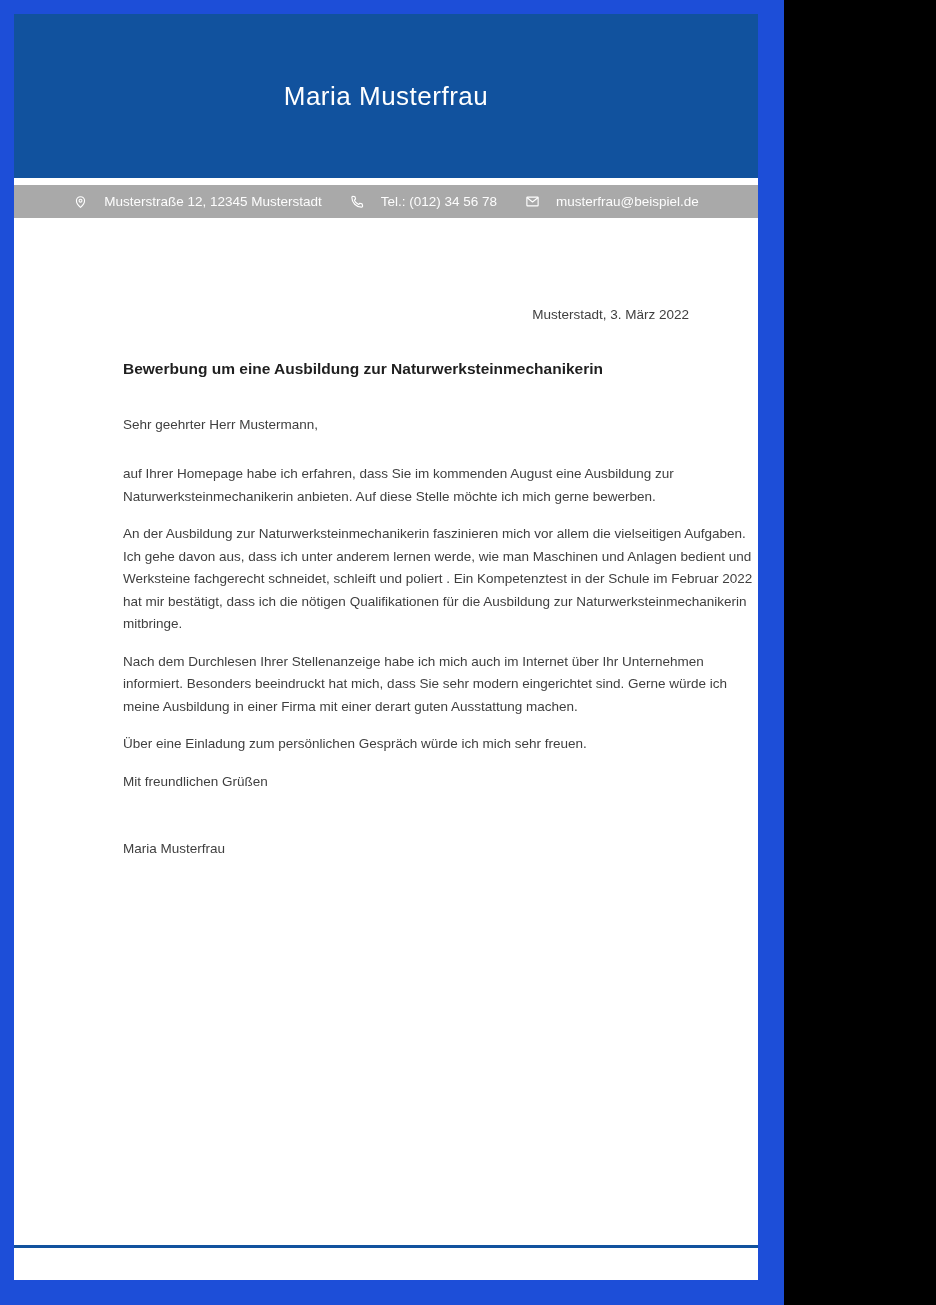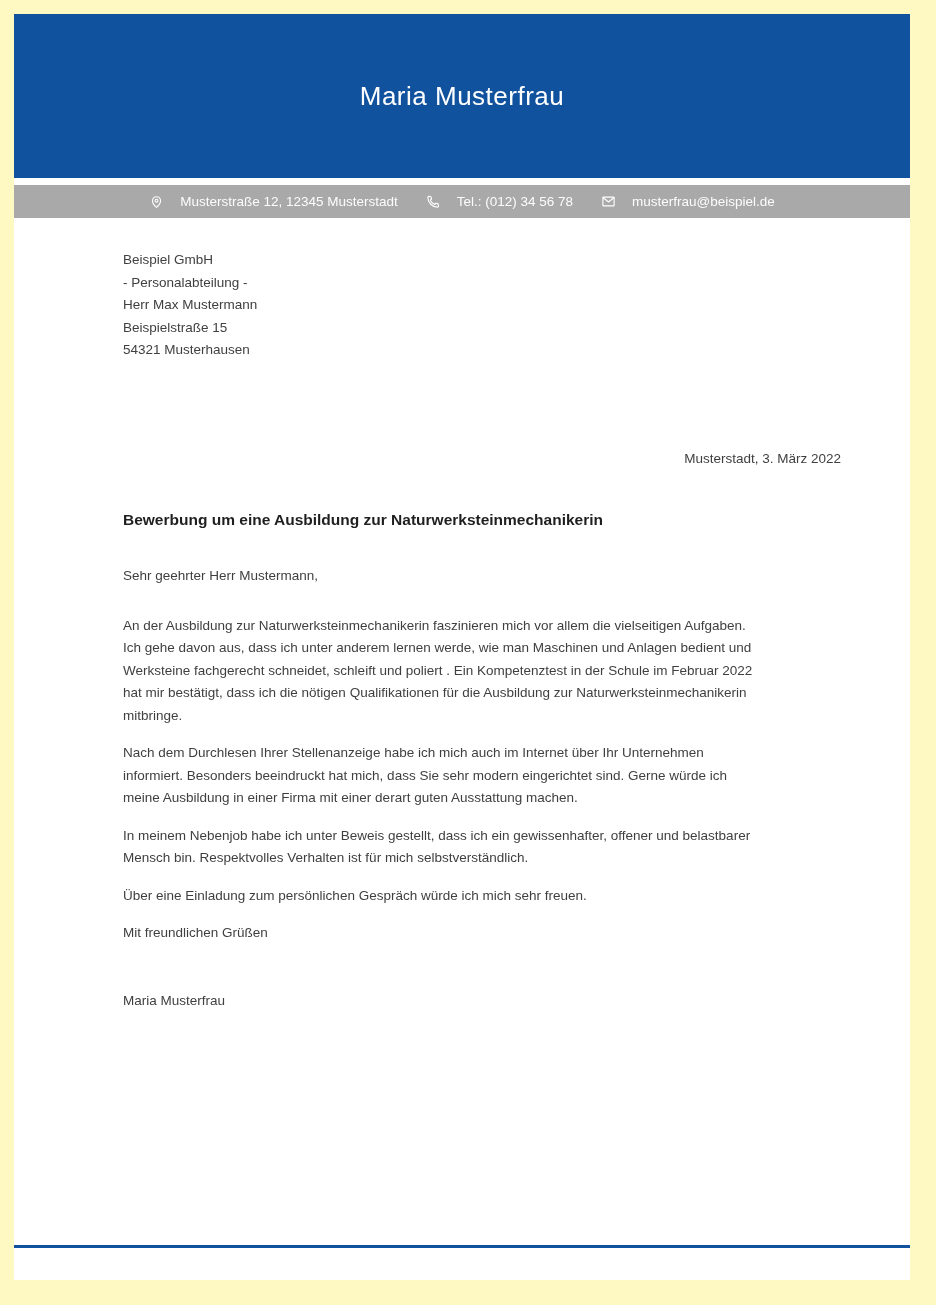--- a/index.html
+++ b/index.html
@@ -2,23 +2,23 @@
 <html style="--accent: #11529E; --bar: #A9A9A9; --ink: #3F3F3F;"><head>
 <meta charset="utf-8">
 <style>
   html, body {
     margin: 0;
     padding: 0;
     background: #000;
   }
   .frame {
     position: relative;
-    width: 936px;
+    width: 784px;
     height: 1305px;
-    background: #fef9c3;
+    background: #1d4ed8;
     font-family: "Liberation Sans", "DejaVu Sans", sans-serif;
     overflow: hidden;
     text-decoration: underline;
   }
   .sheet {
     position: absolute;
     top: 14px;
     left: 14px;
     right: 26px;
     bottom: 25px;
@@ -73,21 +73,21 @@
     white-space: pre;
   }
   .recipient {
     margin: 31px 0 0 0;
   }
   .date {
     margin: 86px 0 0 0;
     text-align: right;
   }
   .subject {
-    margin: 38px 0 0 0;
+    margin: 30px 0 0 0;
     color: #1f1f1f;
     font-size: 15.5px;
     font-weight: 700;
     line-height: 24px;
   }
   .salutation {
     margin: 33px 0 27px 0;
   }
   .para {
     margin: 0 0 15px 0;
@@ -140,38 +140,33 @@
           <svg viewBox="0 0 24 24" fill="none" stroke="#ffffff" stroke-width="1.8" stroke-linecap="round" stroke-linejoin="round">
             <rect x="3" y="5" width="18" height="14" rx="1"></rect>
             <path d="M3.5 6l8.5 6.7L20.5 6"></path>
           </svg>
         </span>
         <span class="contact-text">musterfrau@beispiel.de</span>
       </div>
     </div>
 
     <main class="content">
-      <div class="recipient pre">Beispiel GmbH
-- Personalabteilung -
-Herr Max Mustermann
-Beispielstraße 15
-54321 Musterhausen</div>
       <div class="date">Musterstadt, 3. März 2022</div>
       <h2 class="subject">Bewerbung um eine Ausbildung zur Naturwerksteinmechanikerin</h2>
       <p class="salutation">Sehr geehrter Herr Mustermann,</p>
+      <p class="para pre">auf Ihrer Homepage habe ich erfahren, dass Sie im kommenden August eine Ausbildung zur
+Naturwerksteinmechanikerin anbieten. Auf diese Stelle möchte ich mich gerne bewerben.</p>
       <p class="para pre">An der Ausbildung zur Naturwerksteinmechanikerin faszinieren mich vor allem die vielseitigen Aufgaben.
 Ich gehe davon aus, dass ich unter anderem lernen werde, wie man Maschinen und Anlagen bedient und
 Werksteine fachgerecht schneidet, schleift und poliert . Ein Kompetenztest in der Schule im Februar 2022
 hat mir bestätigt, dass ich die nötigen Qualifikationen für die Ausbildung zur Naturwerksteinmechanikerin
 mitbringe.</p>
       <p class="para pre">Nach dem Durchlesen Ihrer Stellenanzeige habe ich mich auch im Internet über Ihr Unternehmen
 informiert. Besonders beeindruckt hat mich, dass Sie sehr modern eingerichtet sind. Gerne würde ich
 meine Ausbildung in einer Firma mit einer derart guten Ausstattung machen.</p>
-      <p class="para pre">In meinem Nebenjob habe ich unter Beweis gestellt, dass ich ein gewissenhafter, offener und belastbarer
-Mensch bin. Respektvolles Verhalten ist für mich selbstverständlich.</p>
       <p class="para pre">Über eine Einladung zum persönlichen Gespräch würde ich mich sehr freuen.</p>
       <p class="closing">Mit freundlichen Grüßen</p>
       <p class="signature">Maria Musterfrau</p>
     </main>
 
     <div class="bottom-rule"></div>
   </div>
 </div>
 
 </body></html>

